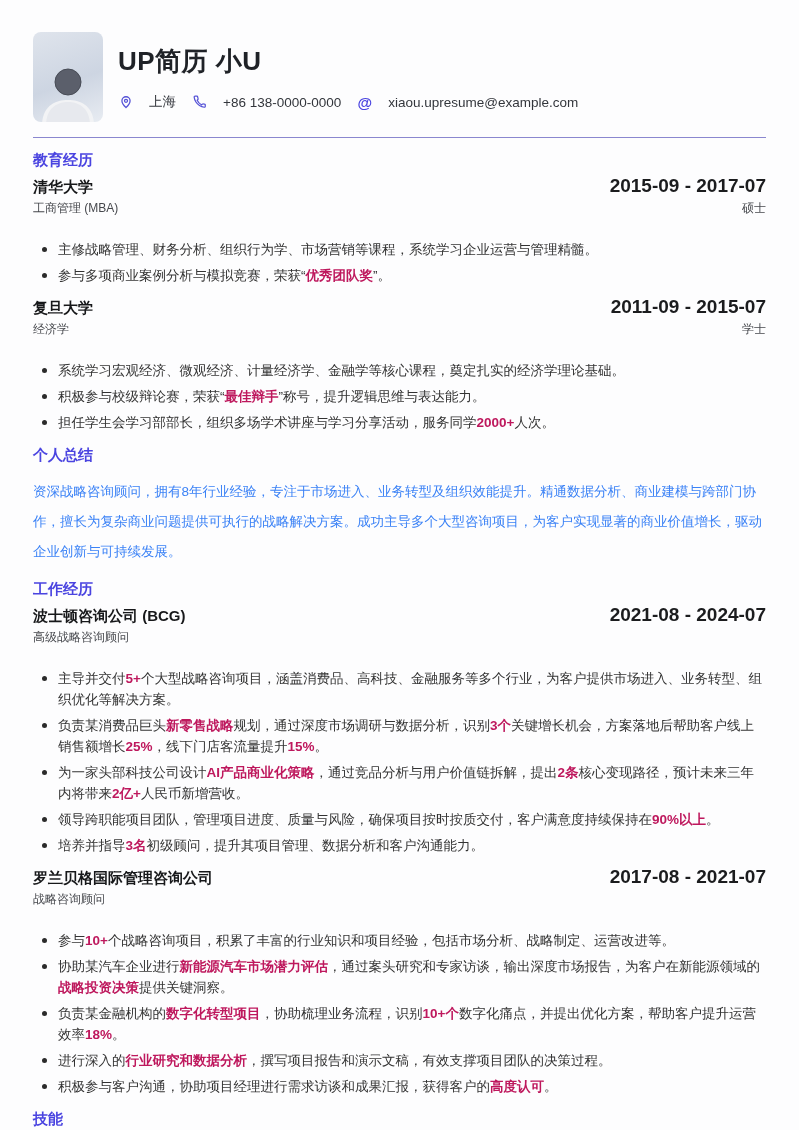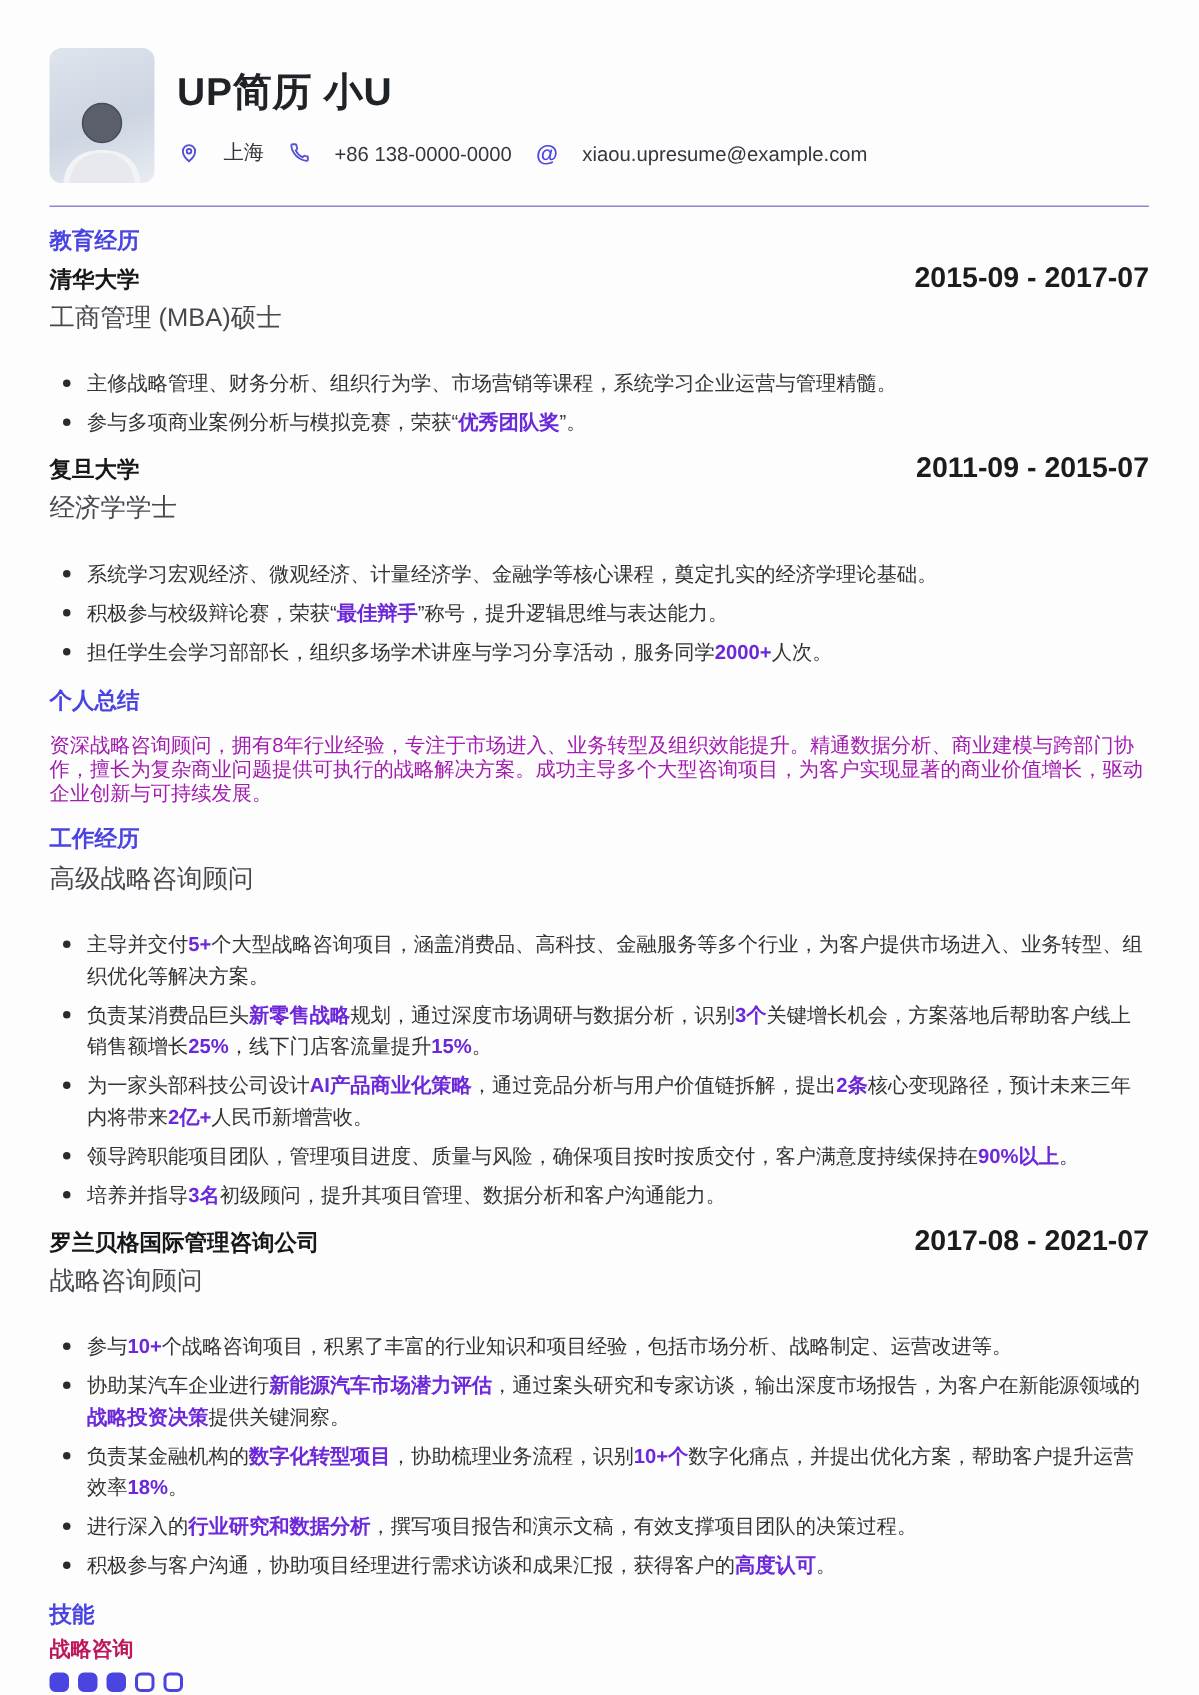--- a/index.html
+++ b/index.html
@@ -30,34 +30,34 @@
 
   .divider { border:none; border-top:1px solid #8a87cf; margin-top:15px; }
 
   
   .section-title { font-size:15px; font-weight:700; color:var(--accent); margin:13px 0 5px; }
   .entry { margin-top:2px; }
   .entry + .entry { margin-top:10px; }
   .entry-head { display:flex; justify-content:space-between; align-items:baseline; }
   .entry-name { font-size:15px; font-weight:700; color:#17181a; }
   .entry-dates { font-size:19px; font-weight:700; color:#1b1c1e; white-space:nowrap; }
-  .entry-sub { display:flex; font-size:17px; color:#46484d; margin-top:3px; }
+  .entry-sub { display:flex; justify-content:space-between; font-size:12px; color:#46484d; margin-top:3px; }
 
   ul.bullets { list-style:none; margin-top:22px; }
   ul.bullets li {
     position:relative; padding-left:25px;
     font-size:13.5px; line-height:21px; color:#333; margin-bottom:5px;
   }
   ul.bullets li::before {
     content:""; position:absolute; left:9px; top:8px;
     width:5px; height:5px; border-radius:50%; background:#2b2b2b;
   }
-  b { color:#6d28d9; font-weight:700; }
-
-  .summary-text { font-size:13.5px; line-height:16px; color:#a21caf; margin-top:12px; }
+  b { color:#be185d; font-weight:700; }
+
+  .summary-text { font-size:13.5px; line-height:30px; color:#3b82f6; margin-top:12px; }
 
   
   .skill { margin-top:3px; }
   .skill-name { font-size:14px; font-weight:700; color:#be185d; }
   .dots { display:flex; gap:6px; margin-top:6px; }
   .dot { width:13px; height:13px; border-radius:4px; border:2px solid var(--accent); background:#fff; }
   .dot.filled { background:var(--accent); }
   .skill-keywords { font-size:13px; color:#3c3e44; margin-top:9px; }
 </style>
 </head>
@@ -141,20 +141,24 @@
 
   <div class="section">
     <div class="section-title">个人总结</div>
     <div class="summary-text">资深战略咨询顾问，拥有8年行业经验，专注于市场进入、业务转型及组织效能提升。精通数据分析、商业建模与跨部门协作，擅长为复杂商业问题提供可执行的战略解决方案。成功主导多个大型咨询项目，为客户实现显著的商业价值增长，驱动企业创新与可持续发展。</div>
   </div>
 
   <div class="section">
     <div class="section-title">工作经历</div>
 
     <div class="entry">
+      <div class="entry-head">
+        <span class="entry-name">波士顿咨询公司 (BCG)</span>
+        <span class="entry-dates">2021-08 - 2024-07</span>
+      </div>
       <div class="entry-sub">
         <span>高级战略咨询顾问</span>
       </div>
       <ul class="bullets">
         <li>主导并交付<b>5+</b>个大型战略咨询项目，涵盖消费品、高科技、金融服务等多个行业，为客户提供市场进入、业务转型、组织优化等解决方案。</li>
         <li>负责某消费品巨头<b>新零售战略</b>规划，通过深度市场调研与数据分析，识别<b>3个</b>关键增长机会，方案落地后帮助客户线上销售额增长<b>25%</b>，线下门店客流量提升<b>15%</b>。</li>
         <li>为一家头部科技公司设计<b>AI产品商业化策略</b>，通过竞品分析与用户价值链拆解，提出<b>2条</b>核心变现路径，预计未来三年内将带来<b>2亿+</b>人民币新增营收。</li>
         <li>领导跨职能项目团队，管理项目进度、质量与风险，确保项目按时按质交付，客户满意度持续保持在<b>90%以上</b>。</li>
         <li>培养并指导<b>3名</b>初级顾问，提升其项目管理、数据分析和客户沟通能力。</li>
       </ul>

